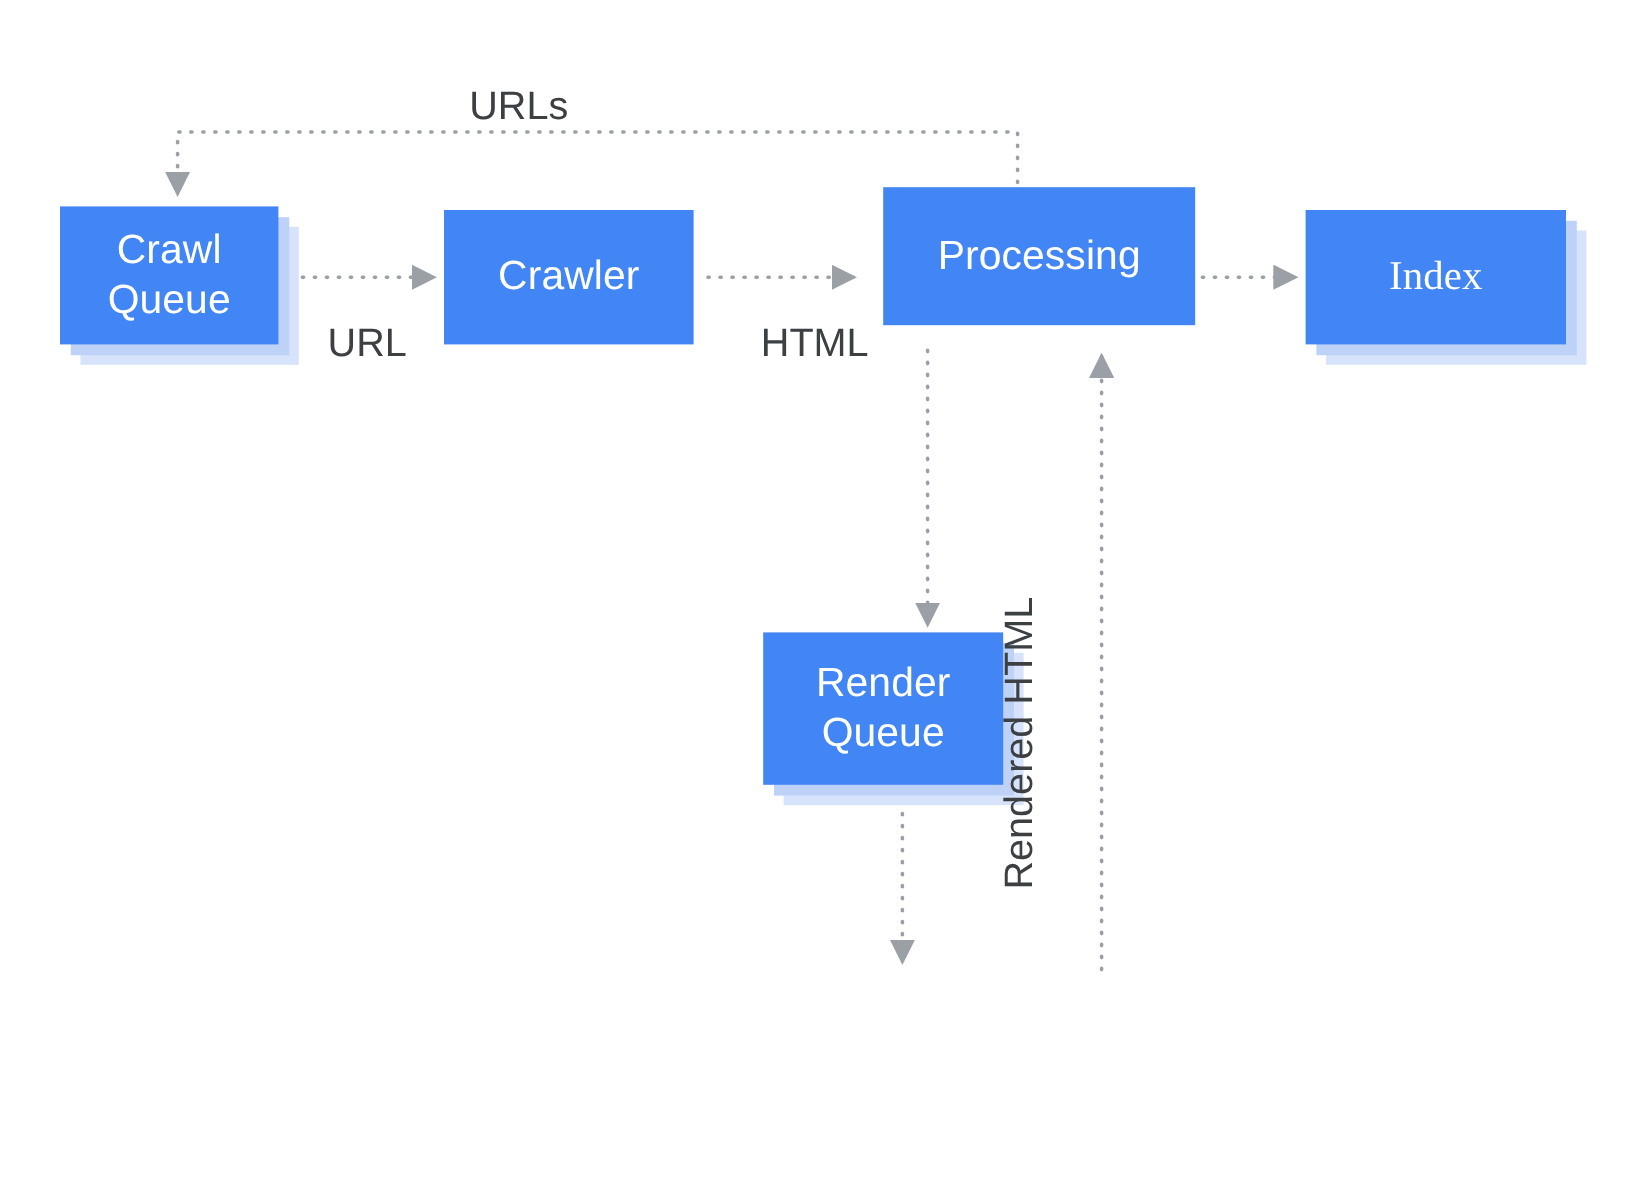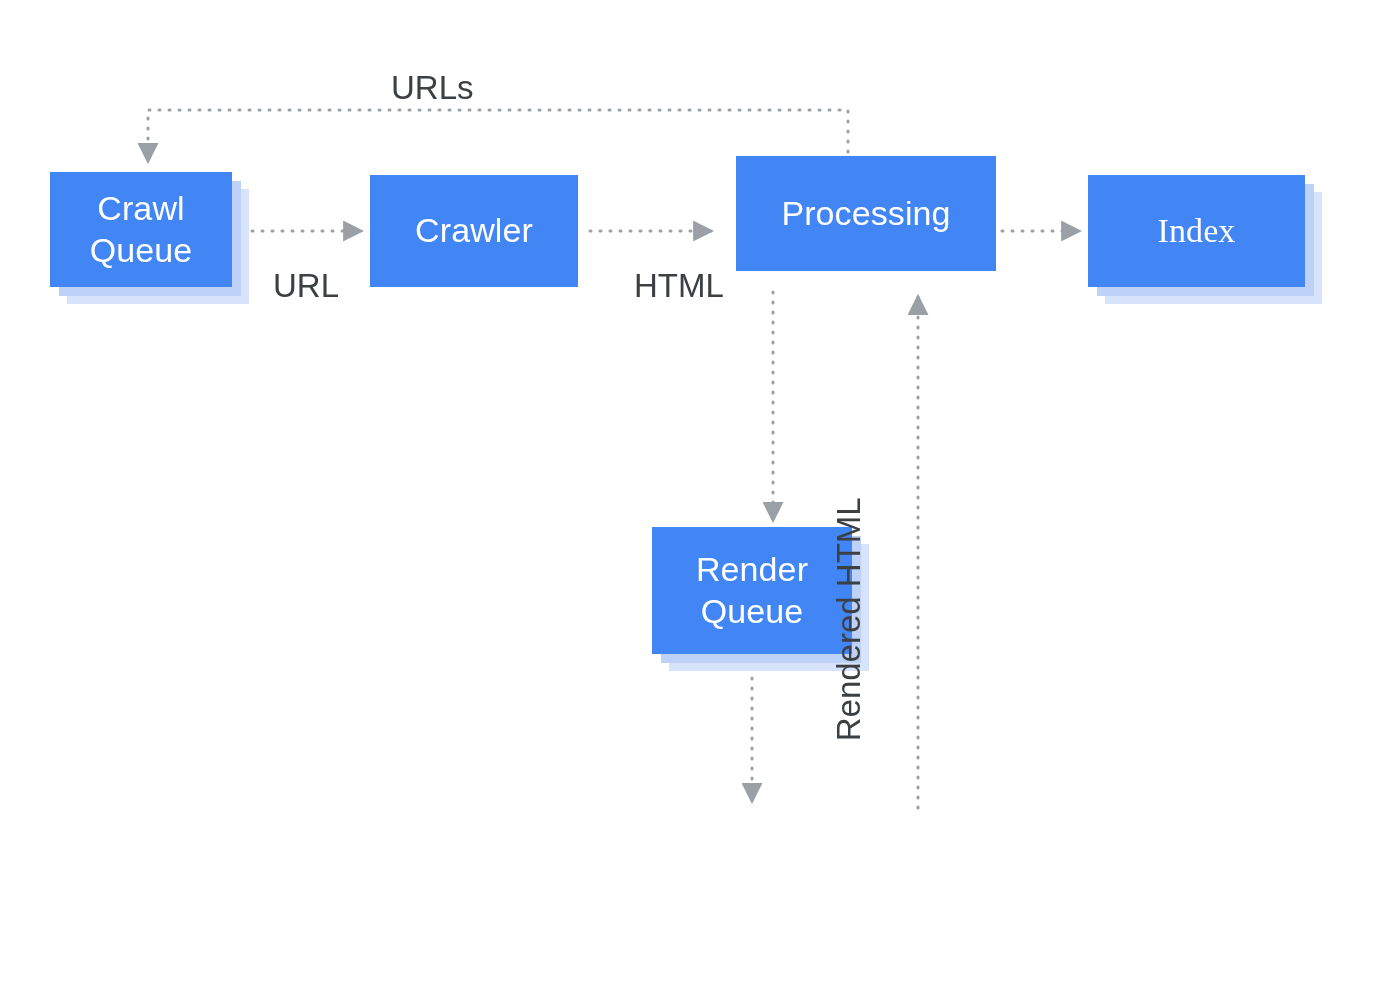--- a/index.html
+++ b/index.html
@@ -140,21 +140,21 @@
   </div>
 
   <div class="node" style="left:1088px; top:175px; width:217px; height:112px;font-family:Liberation Serif, serif;">
     <div class="shadow2"></div>
     <div class="shadow1"></div>
     <div class="face">
       <span class="label">Index</span>
     </div>
   </div>
 
-  <div class="node" style="left:652px; top:527px; width:200px; height:127px;">
+  <div class="node" style="left:636px; top:527px; width:200px; height:127px;">
     <div class="shadow2"></div>
     <div class="shadow1"></div>
     <div class="face">
       <span class="label">Render
 Queue</span>
     </div>
   </div>
 
 
   <div class="edge-label" style="left:391px; top:36px;margin-top:34px;">URLs</div>

